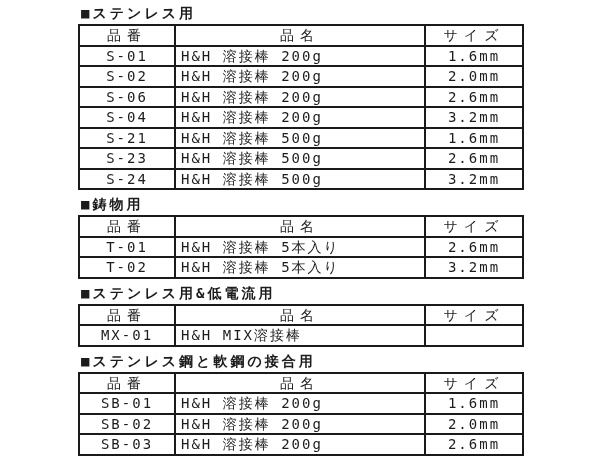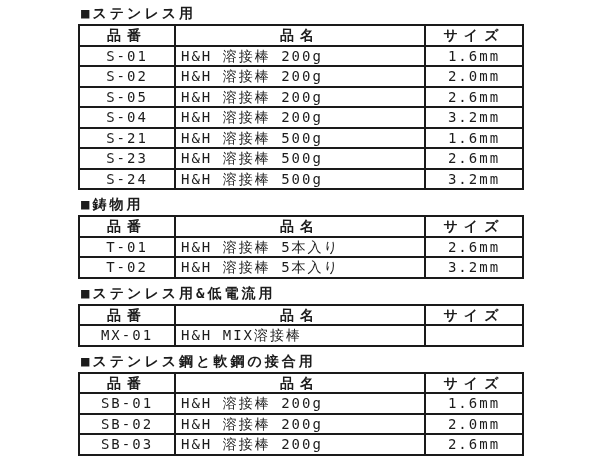--- a/index.html
+++ b/index.html
@@ -39,21 +39,21 @@
   th, td {
     border: 2px solid #1a1a1a;
     padding: 0;
     height: 18.5px;
     font-size: 14px;
     line-height: 18px;
     white-space: nowrap;
     overflow: hidden;
   }
   th {
-    font-weight: bold;
+    font-weight: normal;
     text-align: center;
     letter-spacing: 6px;
     border-radius: 8px;
   }
   td.cell-code {
     text-align: center;
     letter-spacing: 2px;
   }
   td.cell-name {
     text-align: left;
@@ -89,21 +89,21 @@
           <td class="cell-code">S-01</td>
           <td class="cell-name">H&amp;H 溶接棒 200g</td>
           <td class="cell-size">1.6mm</td>
         </tr>
         <tr>
           <td class="cell-code">S-02</td>
           <td class="cell-name">H&amp;H 溶接棒 200g</td>
           <td class="cell-size">2.0mm</td>
         </tr>
         <tr>
-          <td class="cell-code">S-05</td>
+          <td class="cell-code">S-06</td>
           <td class="cell-name">H&amp;H 溶接棒 200g</td>
           <td class="cell-size">2.6mm</td>
         </tr>
         <tr>
           <td class="cell-code">S-04</td>
           <td class="cell-name">H&amp;H 溶接棒 200g</td>
           <td class="cell-size">3.2mm</td>
         </tr>
         <tr>
           <td class="cell-code">S-21</td>

